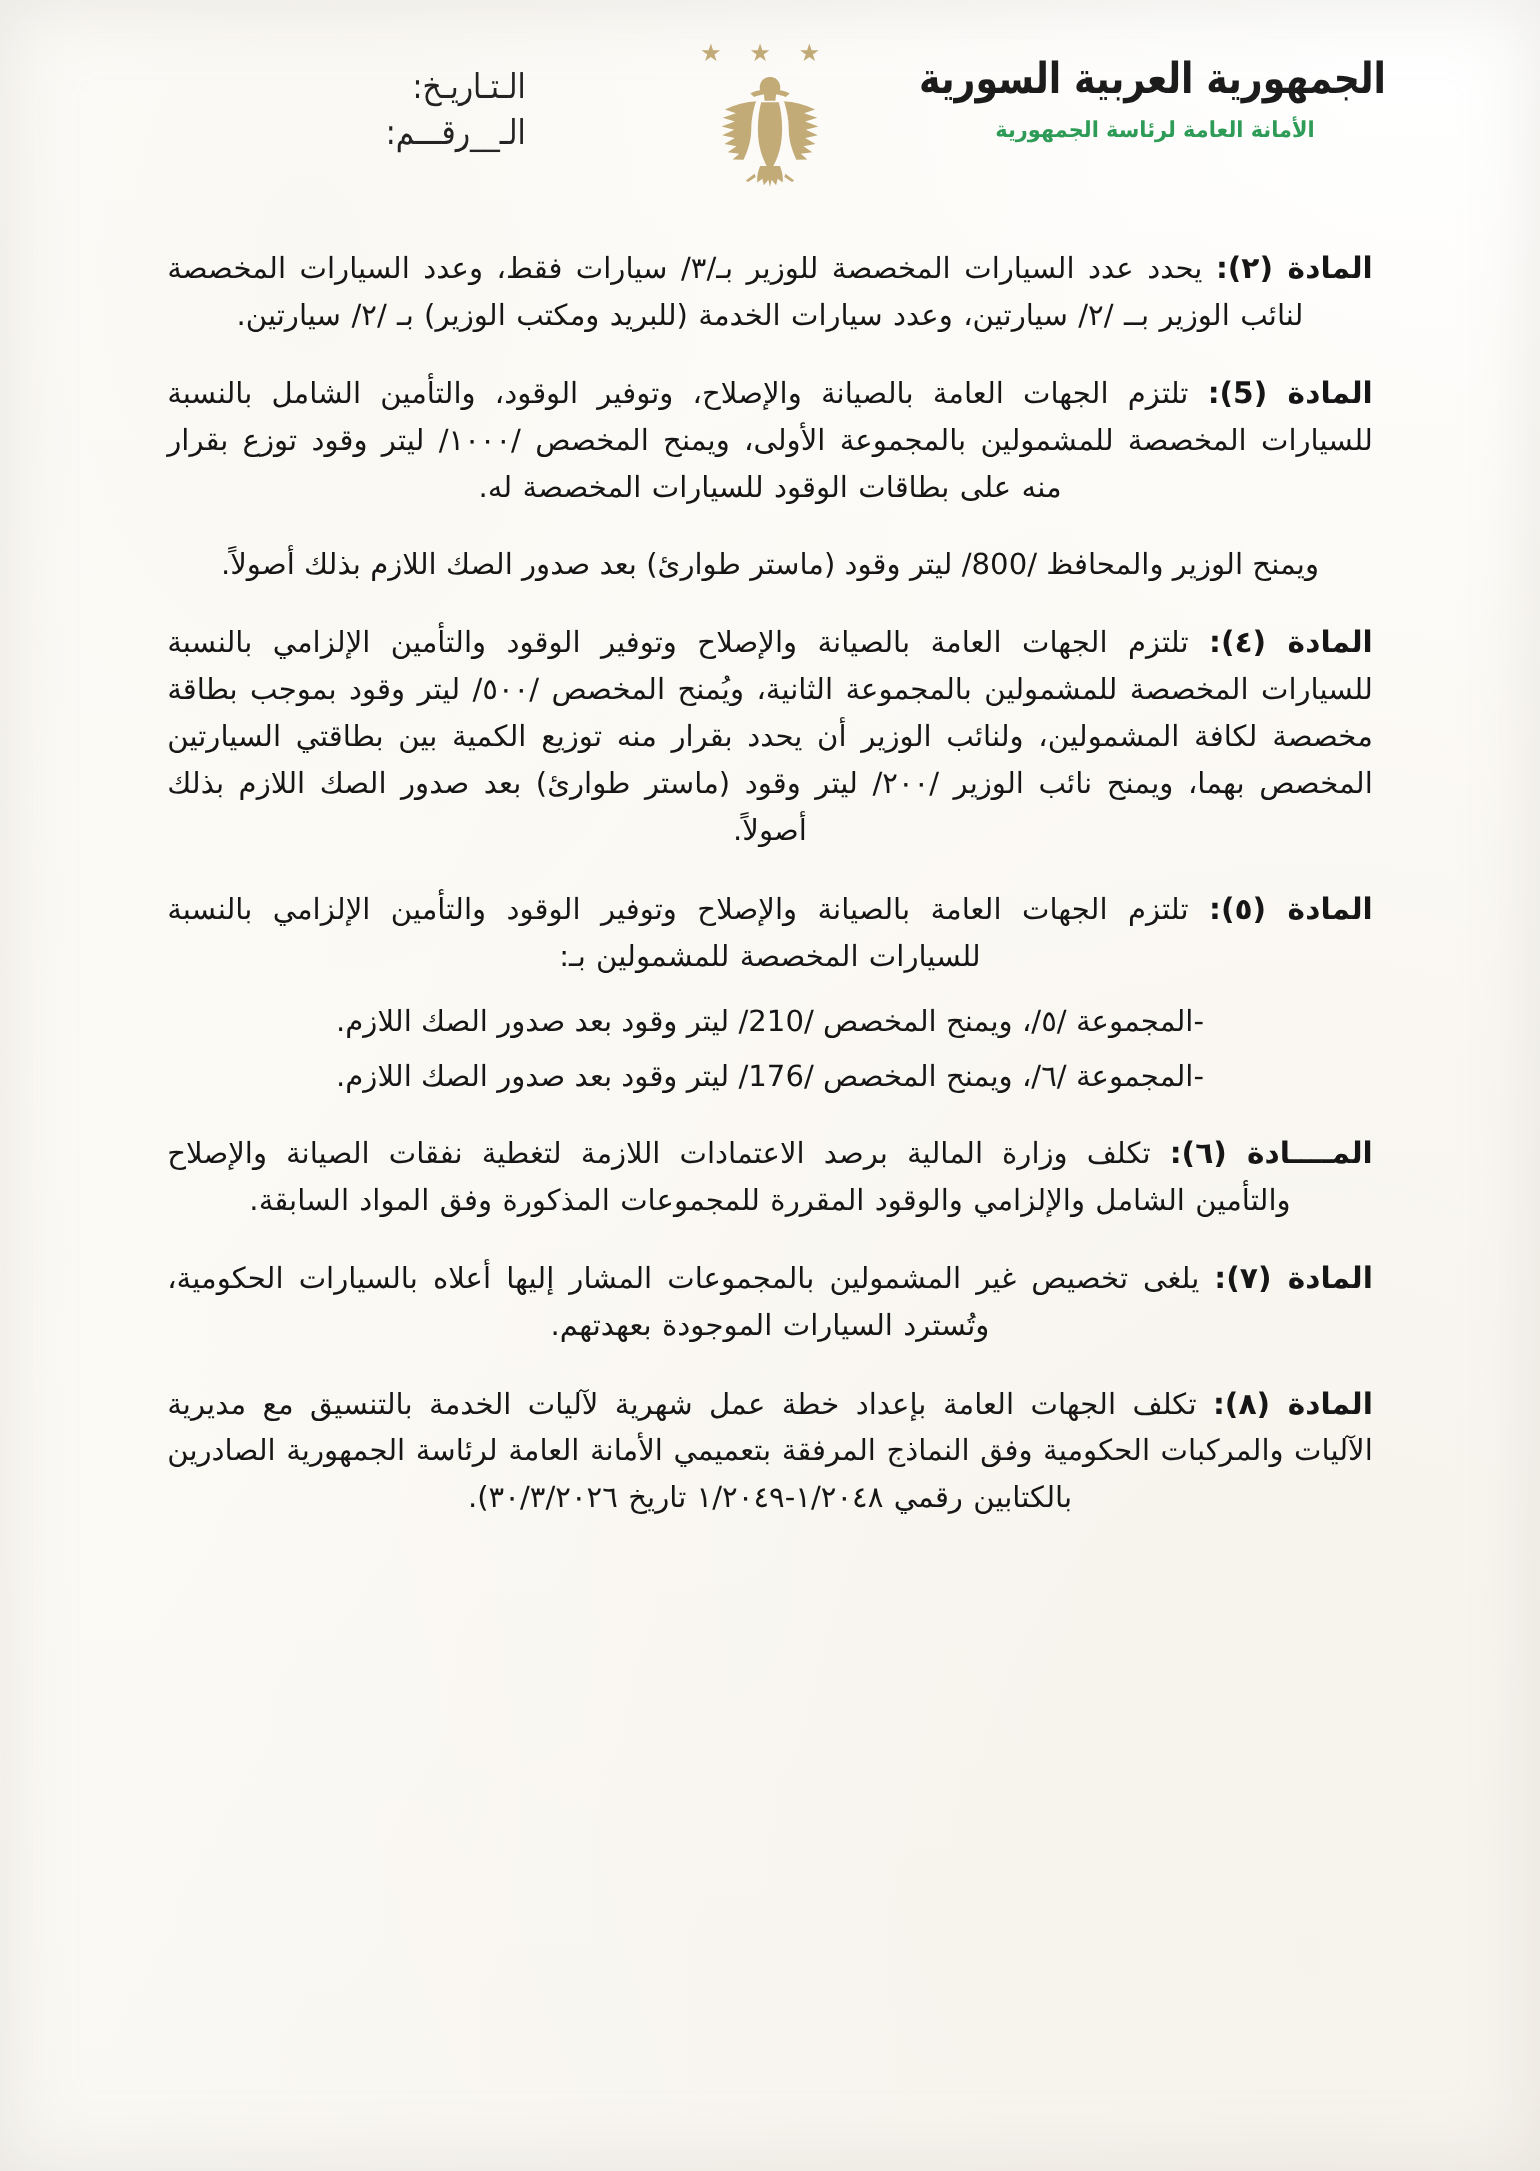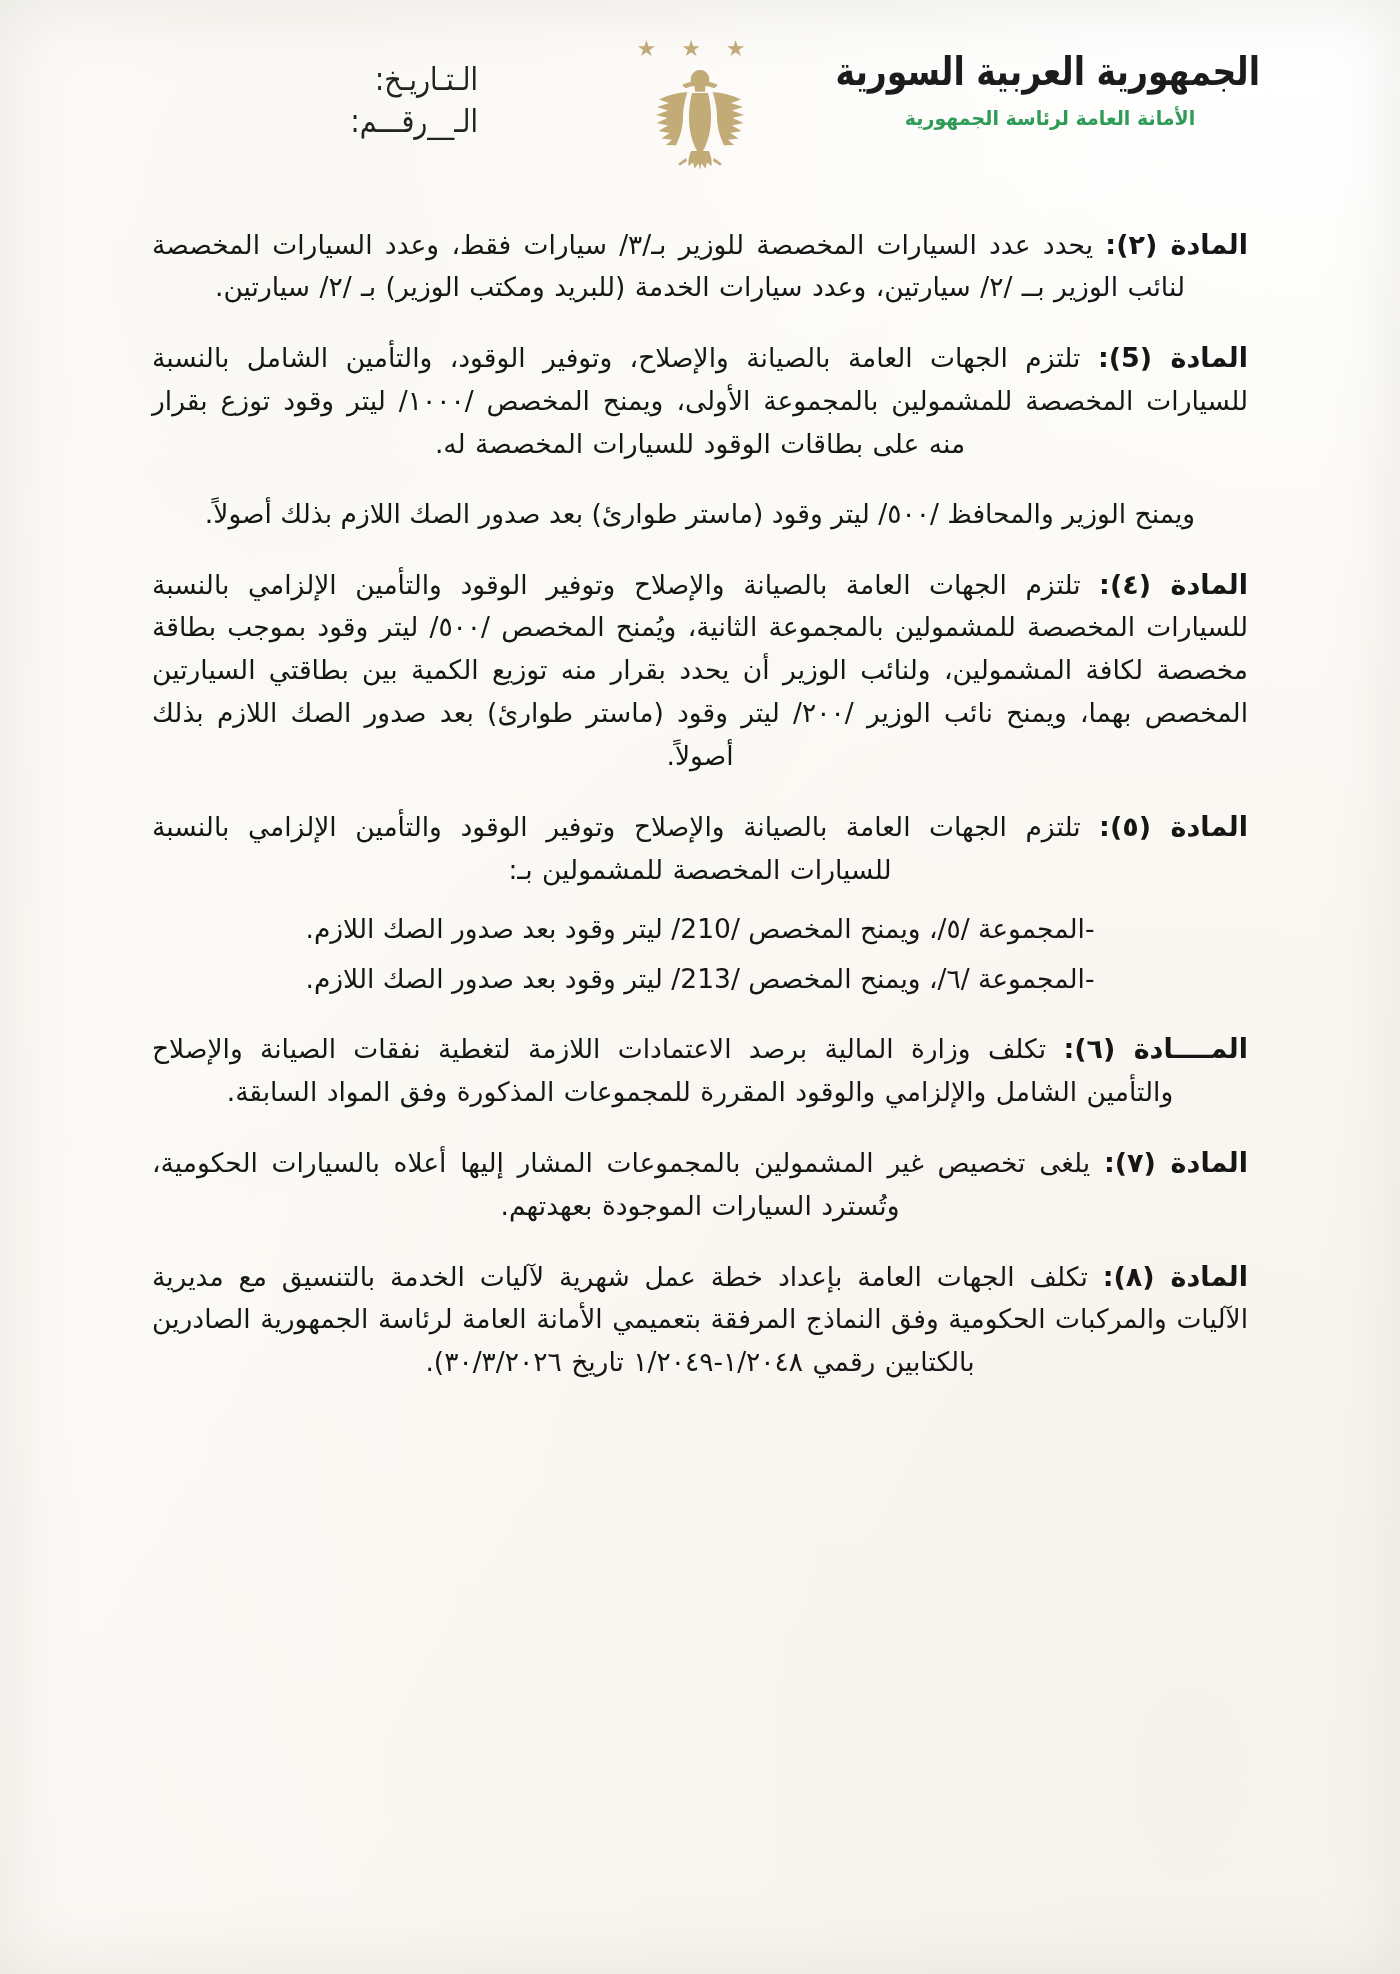--- a/index.html
+++ b/index.html
@@ -201,33 +201,33 @@
   <div class="body-text">
 
     <p class="article">
       <span class="article-label">المادة (٢):</span><span> يحدد عدد السيارات المخصصة للوزير بـ/٣/ سيارات فقط، وعدد السيارات المخصصة لنائب الوزير بــ /٢/ سيارتين، وعدد سيارات الخدمة (للبريد ومكتب الوزير) بـ /٢/ سيارتين.</span>
     </p>
 
     <p class="article tight">
       <span class="article-label">المادة (5):</span><span> تلتزم الجهات العامة بالصيانة والإصلاح، وتوفير الوقود، والتأمين الشامل بالنسبة للسيارات المخصصة للمشمولين بالمجموعة الأولى، ويمنح المخصص /١٠٠٠/ ليتر وقود توزع بقرار منه على بطاقات الوقود للسيارات المخصصة له.</span>
     </p>
 
-    <p class="sub-para">ويمنح الوزير والمحافظ /٥٠٠/ ليتر وقود (ماستر طوارئ) بعد صدور الصك اللازم بذلك أصولاً.</p>
+    <p class="sub-para">ويمنح الوزير والمحافظ /800/ ليتر وقود (ماستر طوارئ) بعد صدور الصك اللازم بذلك أصولاً.</p>
 
     <p class="article">
       <span class="article-label">المادة (٤):</span><span> تلتزم الجهات العامة بالصيانة والإصلاح وتوفير الوقود والتأمين الإلزامي بالنسبة للسيارات المخصصة للمشمولين بالمجموعة الثانية، ويُمنح المخصص /٥٠٠/ ليتر وقود بموجب بطاقة مخصصة لكافة المشمولين، ولنائب الوزير أن يحدد بقرار منه توزيع الكمية بين بطاقتي السيارتين المخصص بهما، ويمنح نائب الوزير /٢٠٠/ ليتر وقود (ماستر طوارئ) بعد صدور الصك اللازم بذلك أصولاً.</span>
     </p>
 
     <p class="article tight">
       <span class="article-label">المادة (٥):</span><span> تلتزم الجهات العامة بالصيانة والإصلاح وتوفير الوقود والتأمين الإلزامي بالنسبة للسيارات المخصصة للمشمولين بـ:</span>
     </p>
 
     <ul class="group-list">
       <li>-المجموعة /٥/، ويمنح المخصص /210/ ليتر وقود بعد صدور الصك اللازم.</li>
-      <li>-المجموعة /٦/، ويمنح المخصص /213/ ليتر وقود بعد صدور الصك اللازم.</li>
+      <li>-المجموعة /٦/، ويمنح المخصص /176/ ليتر وقود بعد صدور الصك اللازم.</li>
     </ul>
 
     <p class="article">
       <span class="article-label">المــــادة (٦):</span><span> تكلف وزارة المالية برصد الاعتمادات اللازمة لتغطية نفقات الصيانة والإصلاح والتأمين الشامل والإلزامي والوقود المقررة للمجموعات المذكورة وفق المواد السابقة.</span>
     </p>
 
     <p class="article tight">
       <span class="article-label">المادة (٧):</span><span> يلغى تخصيص غير المشمولين بالمجموعات المشار إليها أعلاه بالسيارات الحكومية، وتُسترد السيارات الموجودة بعهدتهم.</span>
     </p>
 

